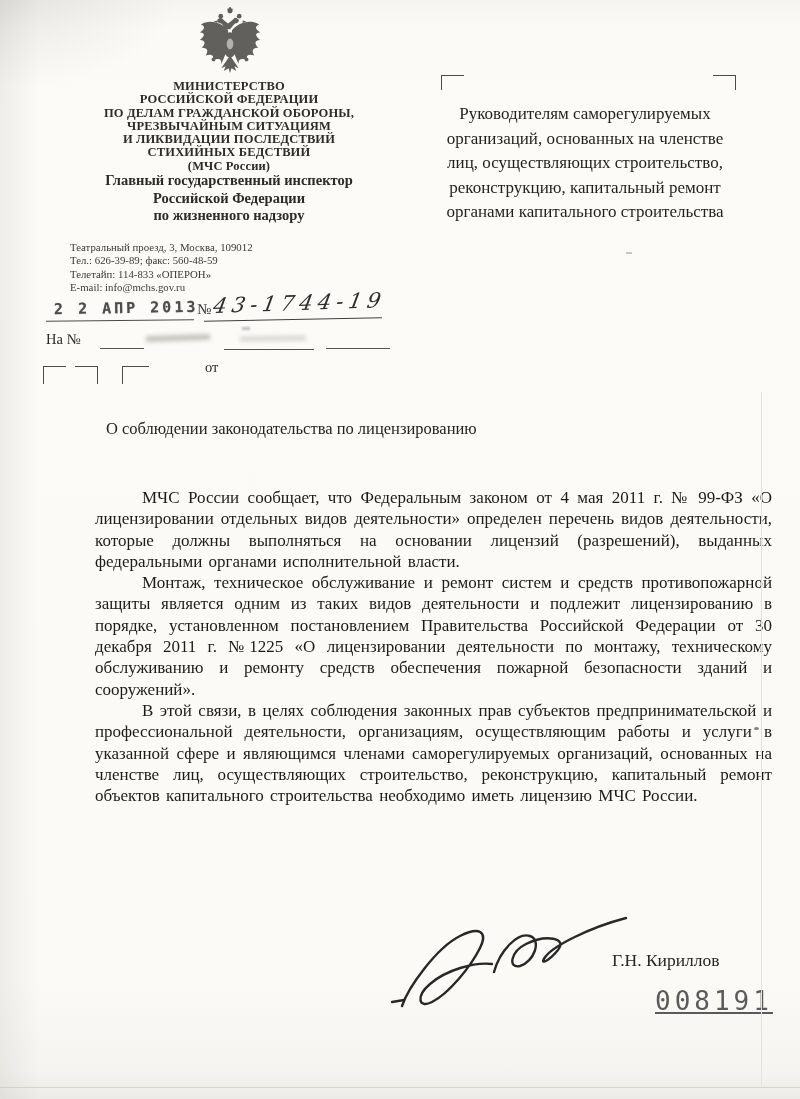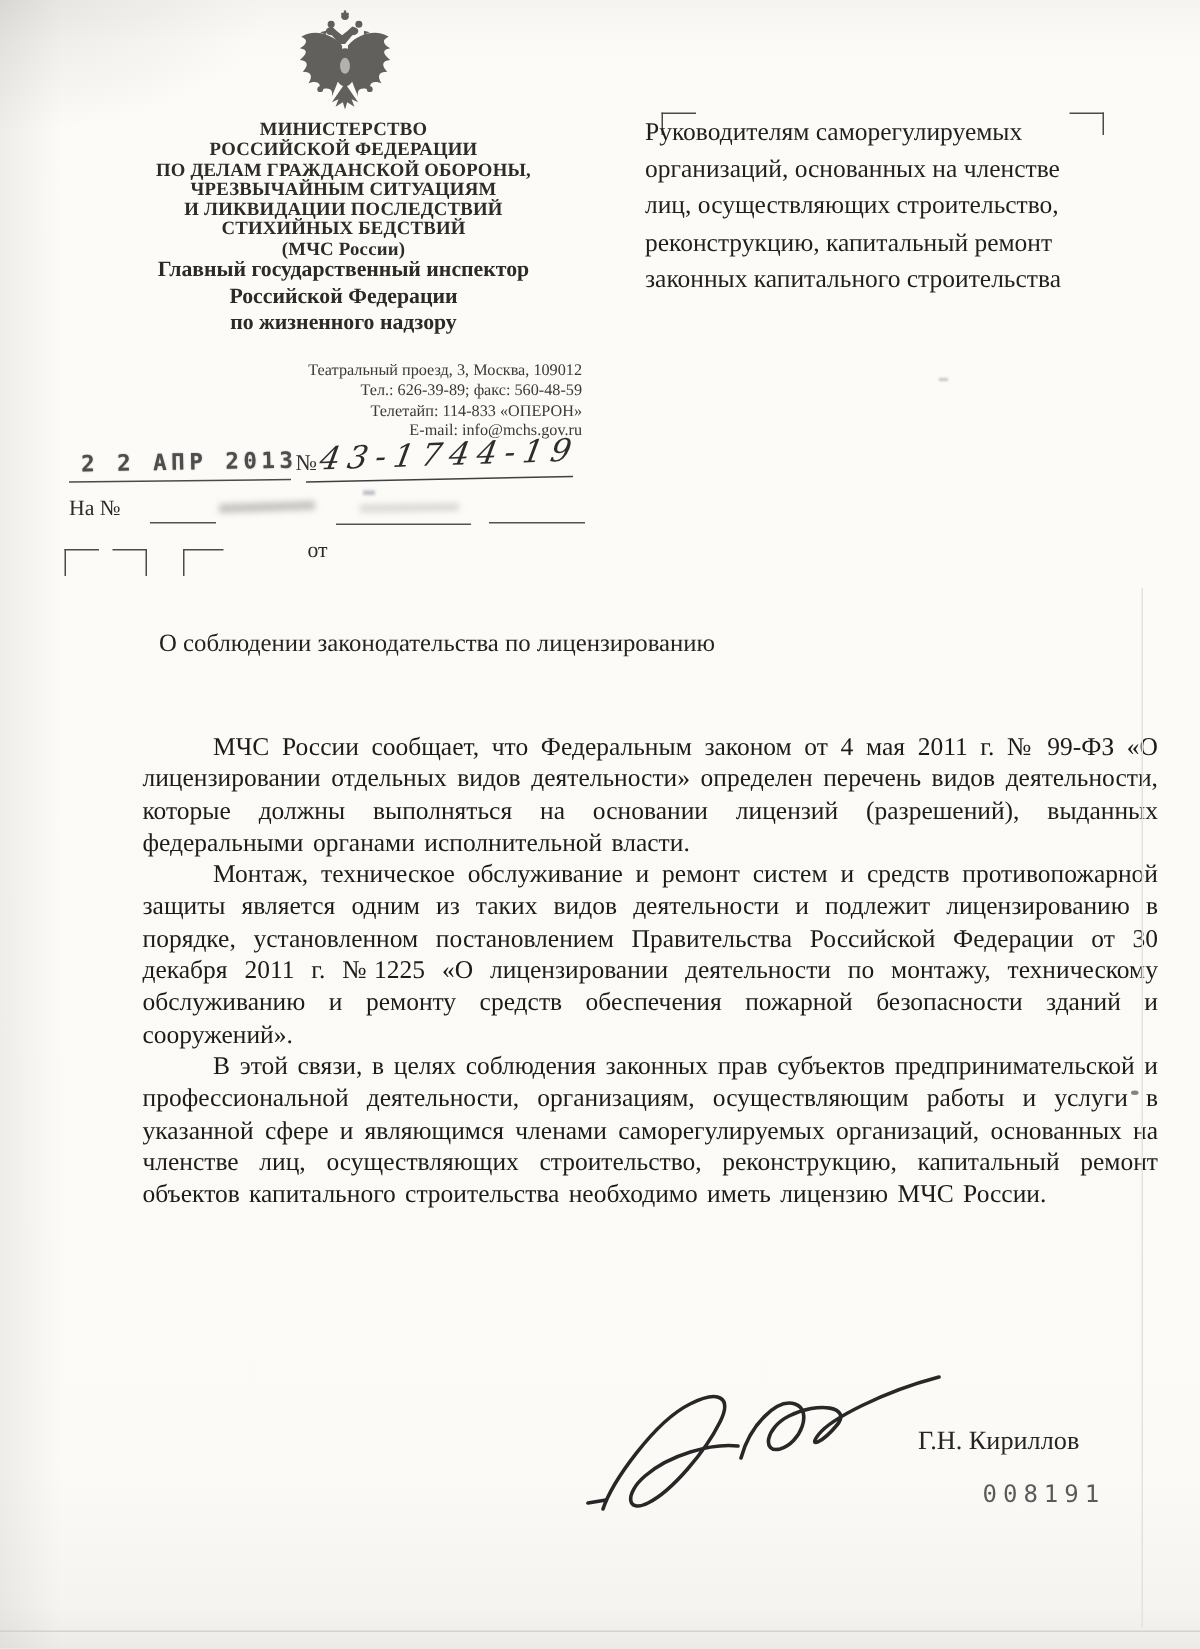--- a/index.html
+++ b/index.html
@@ -18,21 +18,21 @@
     background:radial-gradient(ellipse at 0 0,rgba(100,98,92,.12),rgba(100,98,92,0) 70%);
     pointer-events:none;
   }
   .abs{position:absolute;}
   
   .emblem{left:196px;top:6px;width:68px;height:68px;}
   .lh-ministry{left:70px;top:80px;width:318px;text-align:center;
     font-weight:bold;font-size:12.5px;line-height:13.3px;color:#2e2c29;letter-spacing:.15px;}
   .lh-office{left:70px;top:172px;width:318px;text-align:center;
     font-weight:bold;font-size:14.5px;line-height:17.5px;color:#2b2a27;}
-  .lh-contact{left:70px;top:241px;width:318px;text-align:right;
+  .lh-contact{left:70px;top:241px;width:318px;text-align:left;
     font-size:10.8px;line-height:13.4px;color:#3a3936;}
   
   .stamp-date{left:54px;top:299px;font-family:"DejaVu Sans Mono",monospace;font-weight:bold;
     font-size:15px;letter-spacing:3px;color:#4d4d4d;transform:rotate(-1deg);text-shadow:0 0 1px #9a9a9a;}
   .stamp-underline{left:46px;top:320px;width:148px;border-top:1.6px solid #4a4a4a;transform:rotate(-.6deg);}
   .num-sign{left:197px;top:301px;font-size:15px;color:#333;}
   .hand-number{left:214px;top:291px;font-family:"DejaVu Serif",serif;font-style:italic;
     font-size:21px;letter-spacing:5px;color:#2d2d2d;transform:skewX(-12deg) rotate(-2deg);}
   .hand-underline{left:204px;top:319px;width:178px;border-top:1.6px solid #3f3f3f;transform:rotate(-1.2deg);}
   
@@ -47,33 +47,33 @@
   
   .cm{width:22px;height:17px;}
   .cm-tl{border-left:1.5px solid #4b4b4b;border-top:1.5px solid #4b4b4b;}
   .cm-tr{border-right:1.5px solid #4b4b4b;border-top:1.5px solid #4b4b4b;}
   .cm1{left:43px;top:366px;}
   .cm2{left:75px;top:366px;}
   .cm3{left:122px;top:366px;width:26px;}
   .cm-r1{left:441px;top:75px;width:22px;height:14px;}
   .cm-r2{left:713px;top:75px;width:22px;height:14px;}
   
-  .recipient{left:430px;top:76px;width:310px;font-size:17px;line-height:24.6px;
-    color:#201f1d;}
+  .recipient{left:430px;top:102px;width:310px;font-size:17px;line-height:24.6px;
+    color:#201f1d;text-align:center;}
   
   .subject{left:106px;top:417px;font-size:16.5px;line-height:23px;color:#24231f;}
   
   .body-text{left:95px;top:487px;width:677px;font-size:17px;line-height:21.3px;
     text-align:justify;color:#1c1b19;}
   .body-text p{margin:0;text-indent:47px;word-spacing:2px;}
   
   .sig{left:388px;top:910px;width:250px;height:110px;}
   .sig-name{left:612px;top:950px;font-size:17.5px;color:#262523;}
   .doc-number{left:655px;top:986px;font-family:"DejaVu Sans Mono",monospace;
-    font-size:16px;letter-spacing:4px;color:#454545;opacity:.88;}
+    font-size:26px;letter-spacing:4px;color:#454545;opacity:.88;text-decoration:underline;}
   
   .paper-edge{left:761px;top:392px;width:1px;height:693px;background:#e4e2dd;}
   .speck1{left:754px;top:727px;width:5px;height:3px;background:#84827e;border-radius:50%;filter:blur(.5px);}
   .speck2{left:626px;top:252px;width:6px;height:2px;background:#c9c6c0;filter:blur(.6px);}
   .bottom-line{left:0;top:1087px;width:800px;height:1px;background:#cfcec7;opacity:.85;}
 </style>
 </head>
 <body>
 
 <div class="page">
@@ -147,21 +147,21 @@
   <div class="abs cm cm-tr cm2"></div>
   <div class="abs cm cm-tl cm3"></div>
   <div class="abs cm-tl cm-r1 cm"></div>
   <div class="abs cm-tr cm-r2 cm"></div>
 
   <div class="abs recipient">
     <div>Руководителям саморегулируемых</div>
     <div>организаций, основанных на членстве</div>
     <div>лиц, осуществляющих строительство,</div>
     <div>реконструкцию, капитальный ремонт</div>
-    <div>законных капитального строительства</div>
+    <div>органами капитального строительства</div>
   </div>
 
   <div class="abs subject">
     <div>О соблюдении законодательства по лицензированию</div>
   </div>
 
   <div class="abs body-text">
     <p>МЧС России сообщает, что Федеральным законом от 4 мая 2011 г. № 99-ФЗ «О лицензировании отдельных видов деятельности» определен перечень видов деятельности, которые должны выполняться на основании лицензий (разрешений), выданных федеральными органами исполнительной власти.</p>
     <p>Монтаж, техническое обслуживание и ремонт систем и средств противопожарной защиты является одним из таких видов деятельности и подлежит лицензированию в порядке, установленном постановлением Правительства Российской Федерации от 30 декабря 2011 г. №1225 «О лицензировании деятельности по монтажу, техническому обслуживанию и ремонту средств обеспечения пожарной безопасности зданий и сооружений».</p>
     <p>В этой связи, в целях соблюдения законных прав субъектов предпринимательской и профессиональной деятельности, организациям, осуществляющим работы и услуги в указанной сфере и являющимся членами саморегулируемых организаций, основанных на членстве лиц, осуществляющих строительство, реконструкцию, капитальный ремонт объектов капитального строительства необходимо иметь лицензию МЧС России.</p>

